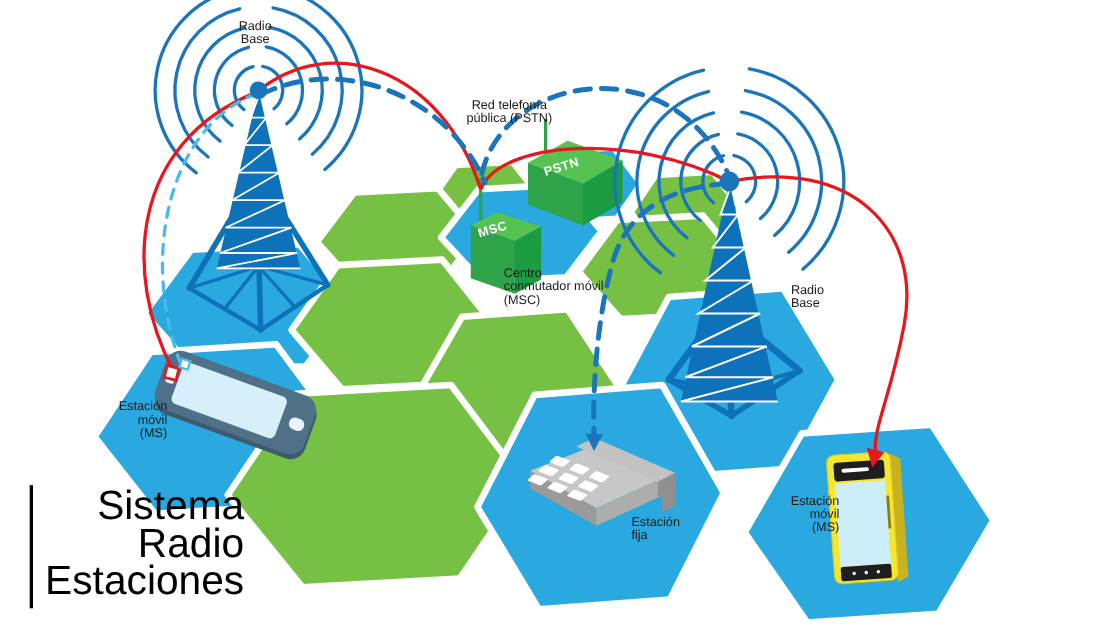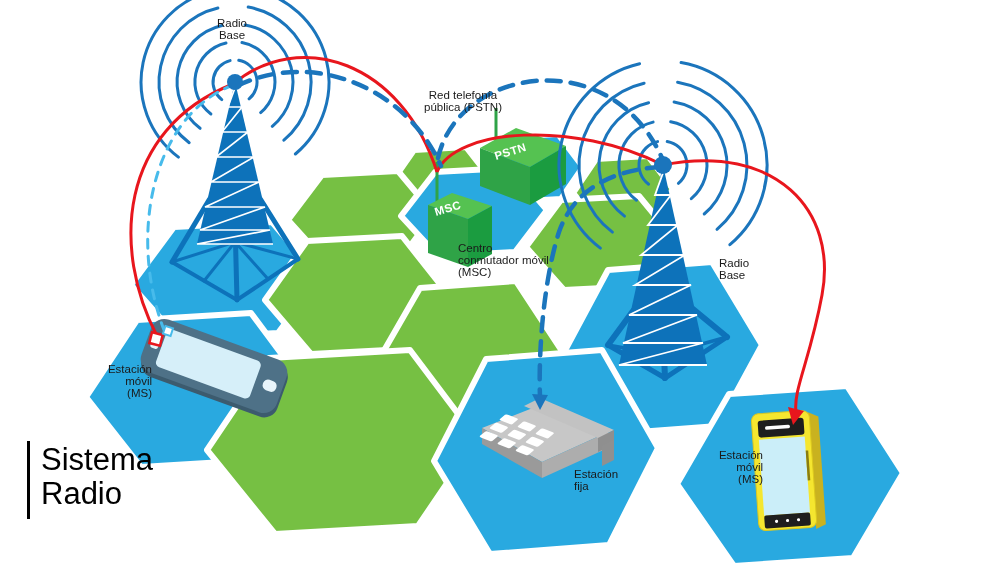--- a/index.html
+++ b/index.html
@@ -2,21 +2,21 @@
 <html><head>
 <meta charset="utf-8">
 <style>
   html,body{margin:0;padding:0;background:#fff;}
   .stage{position:relative;width:1000px;height:583px;background:#ffffff;overflow:hidden;
          font-family:"Liberation Sans",sans-serif;}
   .stage svg{position:absolute;left:0;top:0;}
   svg text{font-family:"Liberation Sans",sans-serif;fill:#1a1a1a;font-size:11.5px;}
   svg text.boxlabel{fill:#ffffff;font-weight:bold;letter-spacing:.5px;}
   .title{position:absolute;left:27px;top:441px;border-left:3px solid #000;
-         padding:2px 0 8px 11px;font-size:31px;line-height:34px;color:#000;}
+         padding:2px 0 8px 11px;font-size:37px;line-height:34px;color:#000;text-align:right;}
   .title span{display:block;}
 </style>
 </head>
 <body>
 
 <div class="stage">
 <svg width="1000" height="583" viewBox="0 0 1000 583">
 
   <g stroke="#ffffff" stroke-width="6" stroke-linejoin="round">
     <polygon fill="#76C043" points="391,183 414,150 466,147 491,179 469,210 416,213"></polygon>
@@ -189,14 +189,15 @@
   </g>
   <g>
     <text x="719" y="267">Radio</text>
     <text x="719" y="279">Base</text>
   </g>
 </svg>
 
 <div class="title">
   <span>Sistema</span>
   <span>Radio</span>
+  <span>Estaciones</span>
 </div>
 </div>
 
 </body></html>

